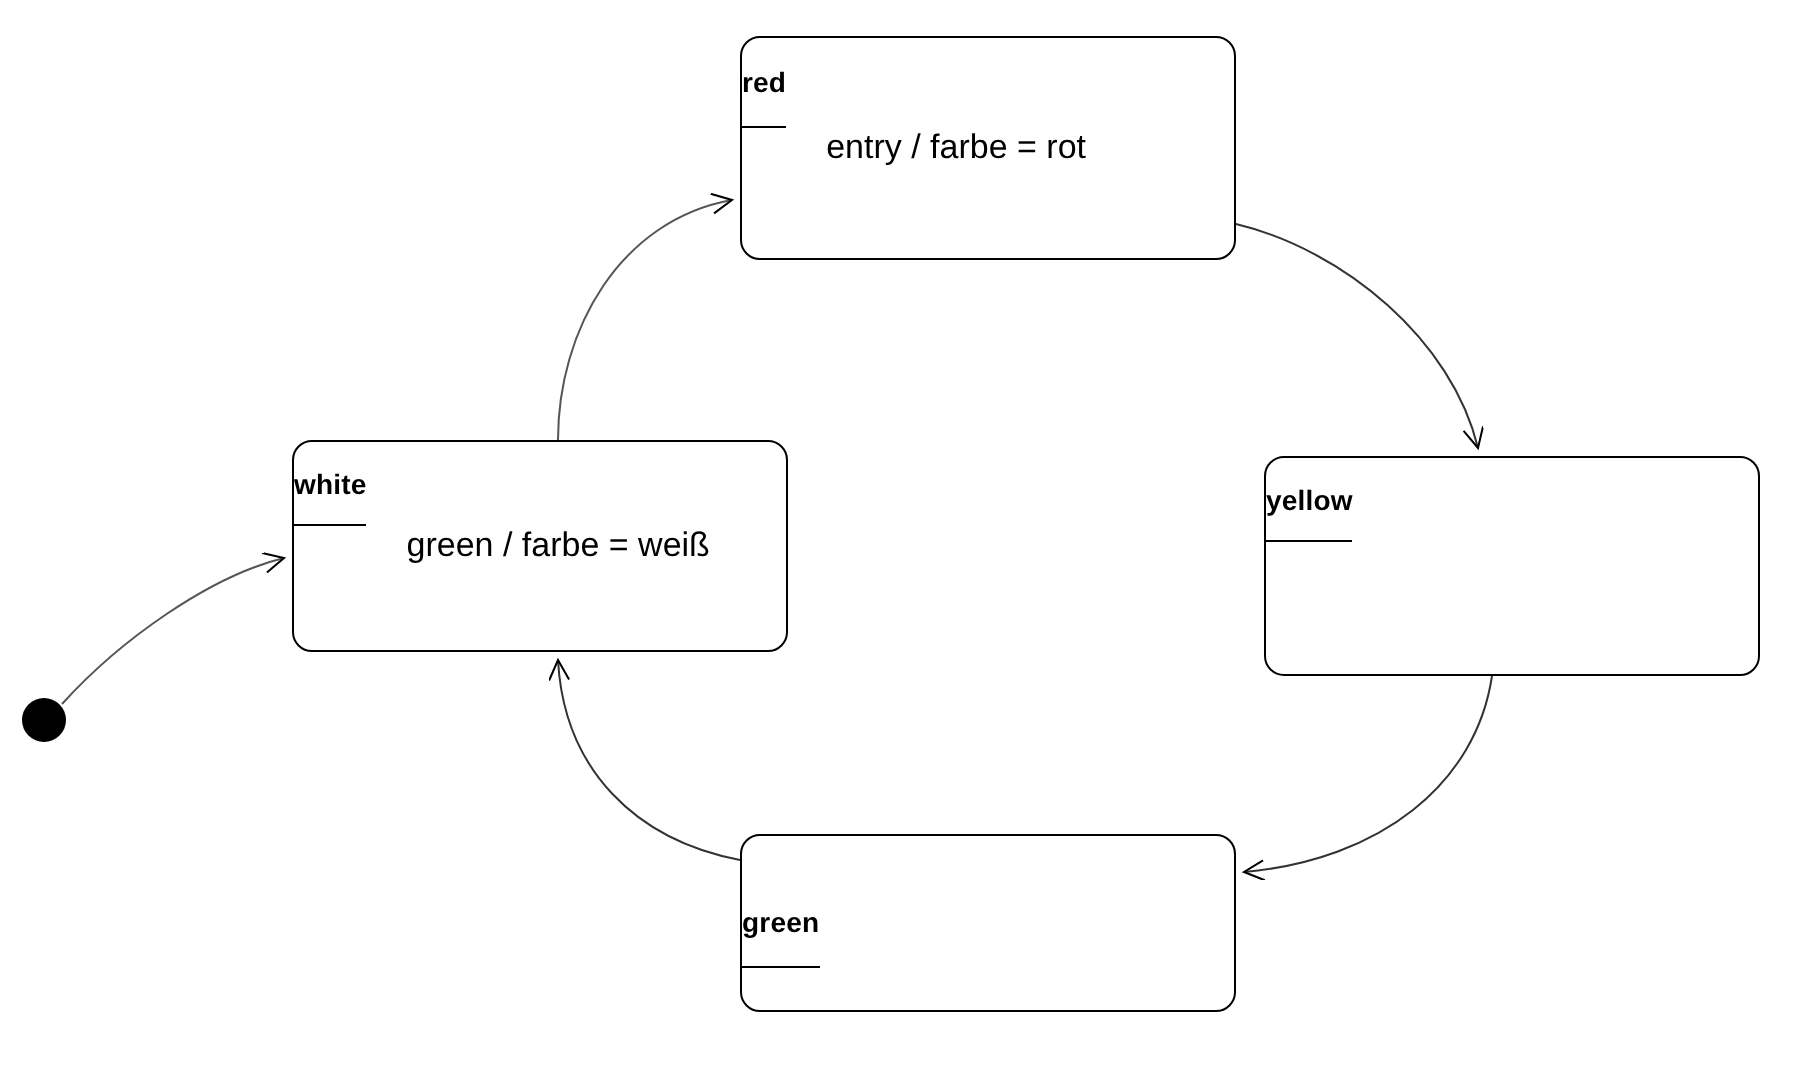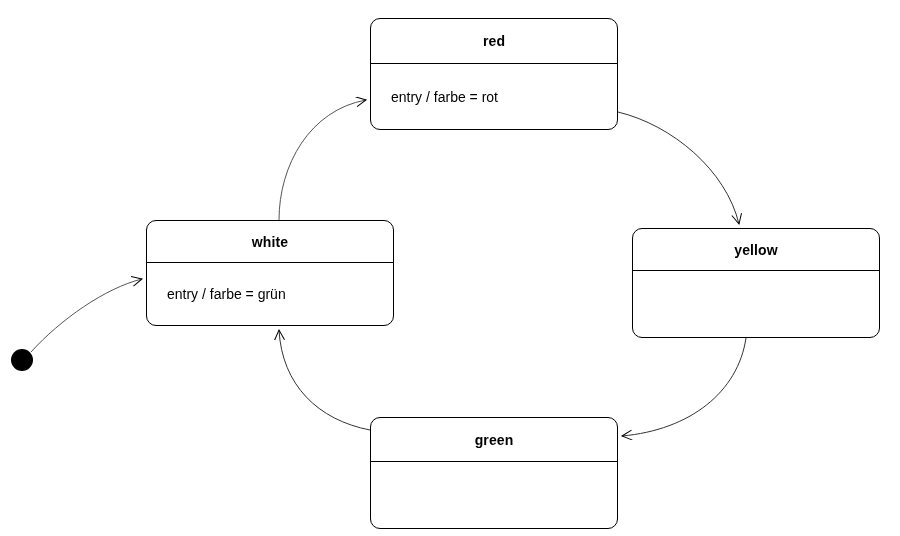--- a/index.html
+++ b/index.html
@@ -27,41 +27,40 @@
     height: 536px;
     pointer-events: none;
   }
   .state-node {
     position: absolute;
     box-sizing: border-box;
     border: 1px solid #000000;
     border-radius: 10px;
     background: #ffffff;
     display: flex;
-    flex-direction: column;
   }
   .state-title {
     flex: 0 0 auto;
     display: flex;
     align-items: center;
     justify-content: center;
     font-size: 14px;
     font-weight: bold;
     color: #000000;
     letter-spacing: 0.1px;
     border-bottom: 1px solid #000000;
     box-sizing: border-box;
   }
   .state-body {
     flex: 1 1 auto;
     display: flex;
     align-items: center;
     justify-content: flex-start;
     padding-left: 20px;
-    font-size: 14px;
+    font-size: 17px;
     font-weight: normal;
     color: #000000;
     box-sizing: border-box;
   }
   .initial-dot {
     position: absolute;
     border-radius: 50%;
     background: #000000;
   }
 </style>
@@ -85,29 +84,29 @@
 
     <path d="M 746 338 C 738 392 690 430 622 436" fill="none" stroke="#333333" stroke-width="1" marker-end="url(#openArrow)"></path>
 
     <path d="M 370 430 C 318 420 282 385 279 330" fill="none" stroke="#333333" stroke-width="1" marker-end="url(#openArrow)"></path>
   </svg>
 
   <div class="initial-dot" style="left:11px; top:349px; width:22px; height:22px;"></div>
 
   <div class="state-node" style="left:146px; top:220px; width:248px; height:106px;">
     <div class="state-title" style="height:42px;">white</div>
-    <div class="state-body">entry / farbe = grün</div>
+    <div class="state-body">green / farbe = weiß</div>
   </div>
 
   <div class="state-node" style="left:370px; top:18px; width:248px; height:112px;">
     <div class="state-title" style="height:45px;">red</div>
     <div class="state-body">entry / farbe = rot</div>
   </div>
 
   <div class="state-node" style="left:632px; top:228px; width:248px; height:110px;">
     <div class="state-title" style="height:42px;">yellow</div>
   </div>
 
-  <div class="state-node" style="left:370px; top:417px; width:248px; height:112px;">
+  <div class="state-node" style="left:370px; top:417px; width:248px; height:89px;align-items:center;">
     <div class="state-title" style="height:44px;">green</div>
   </div>
 
 </div>
 
 </body></html>

